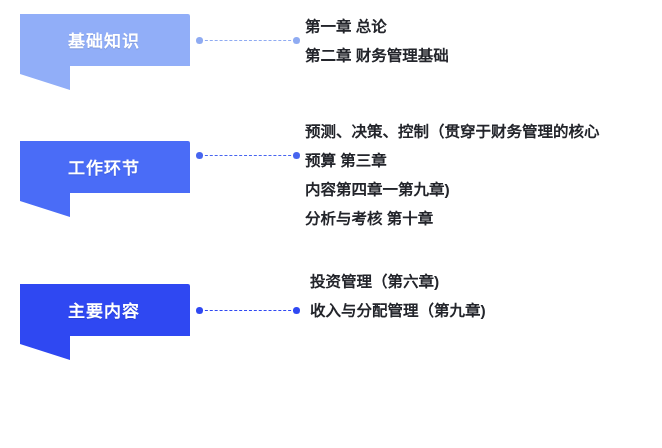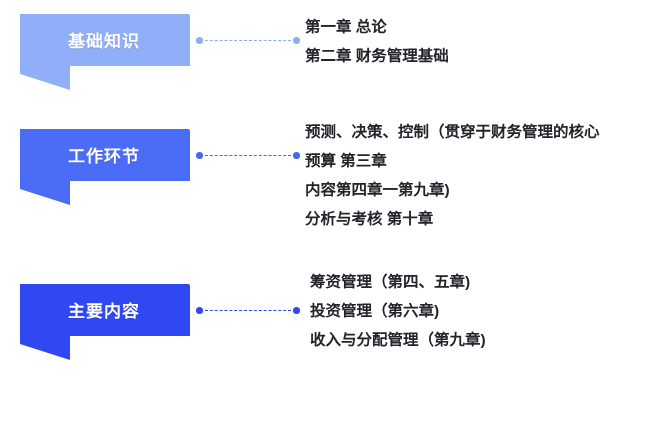--- a/index.html
+++ b/index.html
@@ -123,21 +123,21 @@
     </div>
 
     <div class="text-block" style="top:0px;">
       <span class="text-line">第一章 总论</span>
       <span class="text-line">第二章 财务管理基础</span>
     </div>
   </div>
 
   <div class="row" style="top:127px;">
 
-    <div class="banner-wrap" style="top:0;">
+    <div class="banner-wrap" style="top:12px;">
       <svg class="banner-svg" width="180" height="92" viewBox="0 0 180 92">
         <path d="M2,2 H170 a2,2 0 0 1 2,2 V54 H52 V78 L2,62 Z" fill="#4a6cf7"></path>
       </svg>
       <span class="banner-label">工作环节</span>
     </div>
 
     <div class="connector" style="top:24px; color:#4765ef;">
       <span class="dot start"></span>
       <span class="line"></span>
       <span class="dot end"></span>
@@ -160,19 +160,18 @@
       <span class="banner-label">主要内容</span>
     </div>
 
     <div class="connector" style="top:24px; color:#2f48f2;">
       <span class="dot start"></span>
       <span class="line"></span>
       <span class="dot end"></span>
     </div>
 
     <div class="text-block indented" style="top:-15px;">
-      <span class="text-line">筹资管理（第四、五章)</span>
       <span class="text-line">投资管理（第六章)</span>
       <span class="text-line">收入与分配管理（第九章)</span>
     </div>
   </div>
 
 </div>
 
 </body></html>

